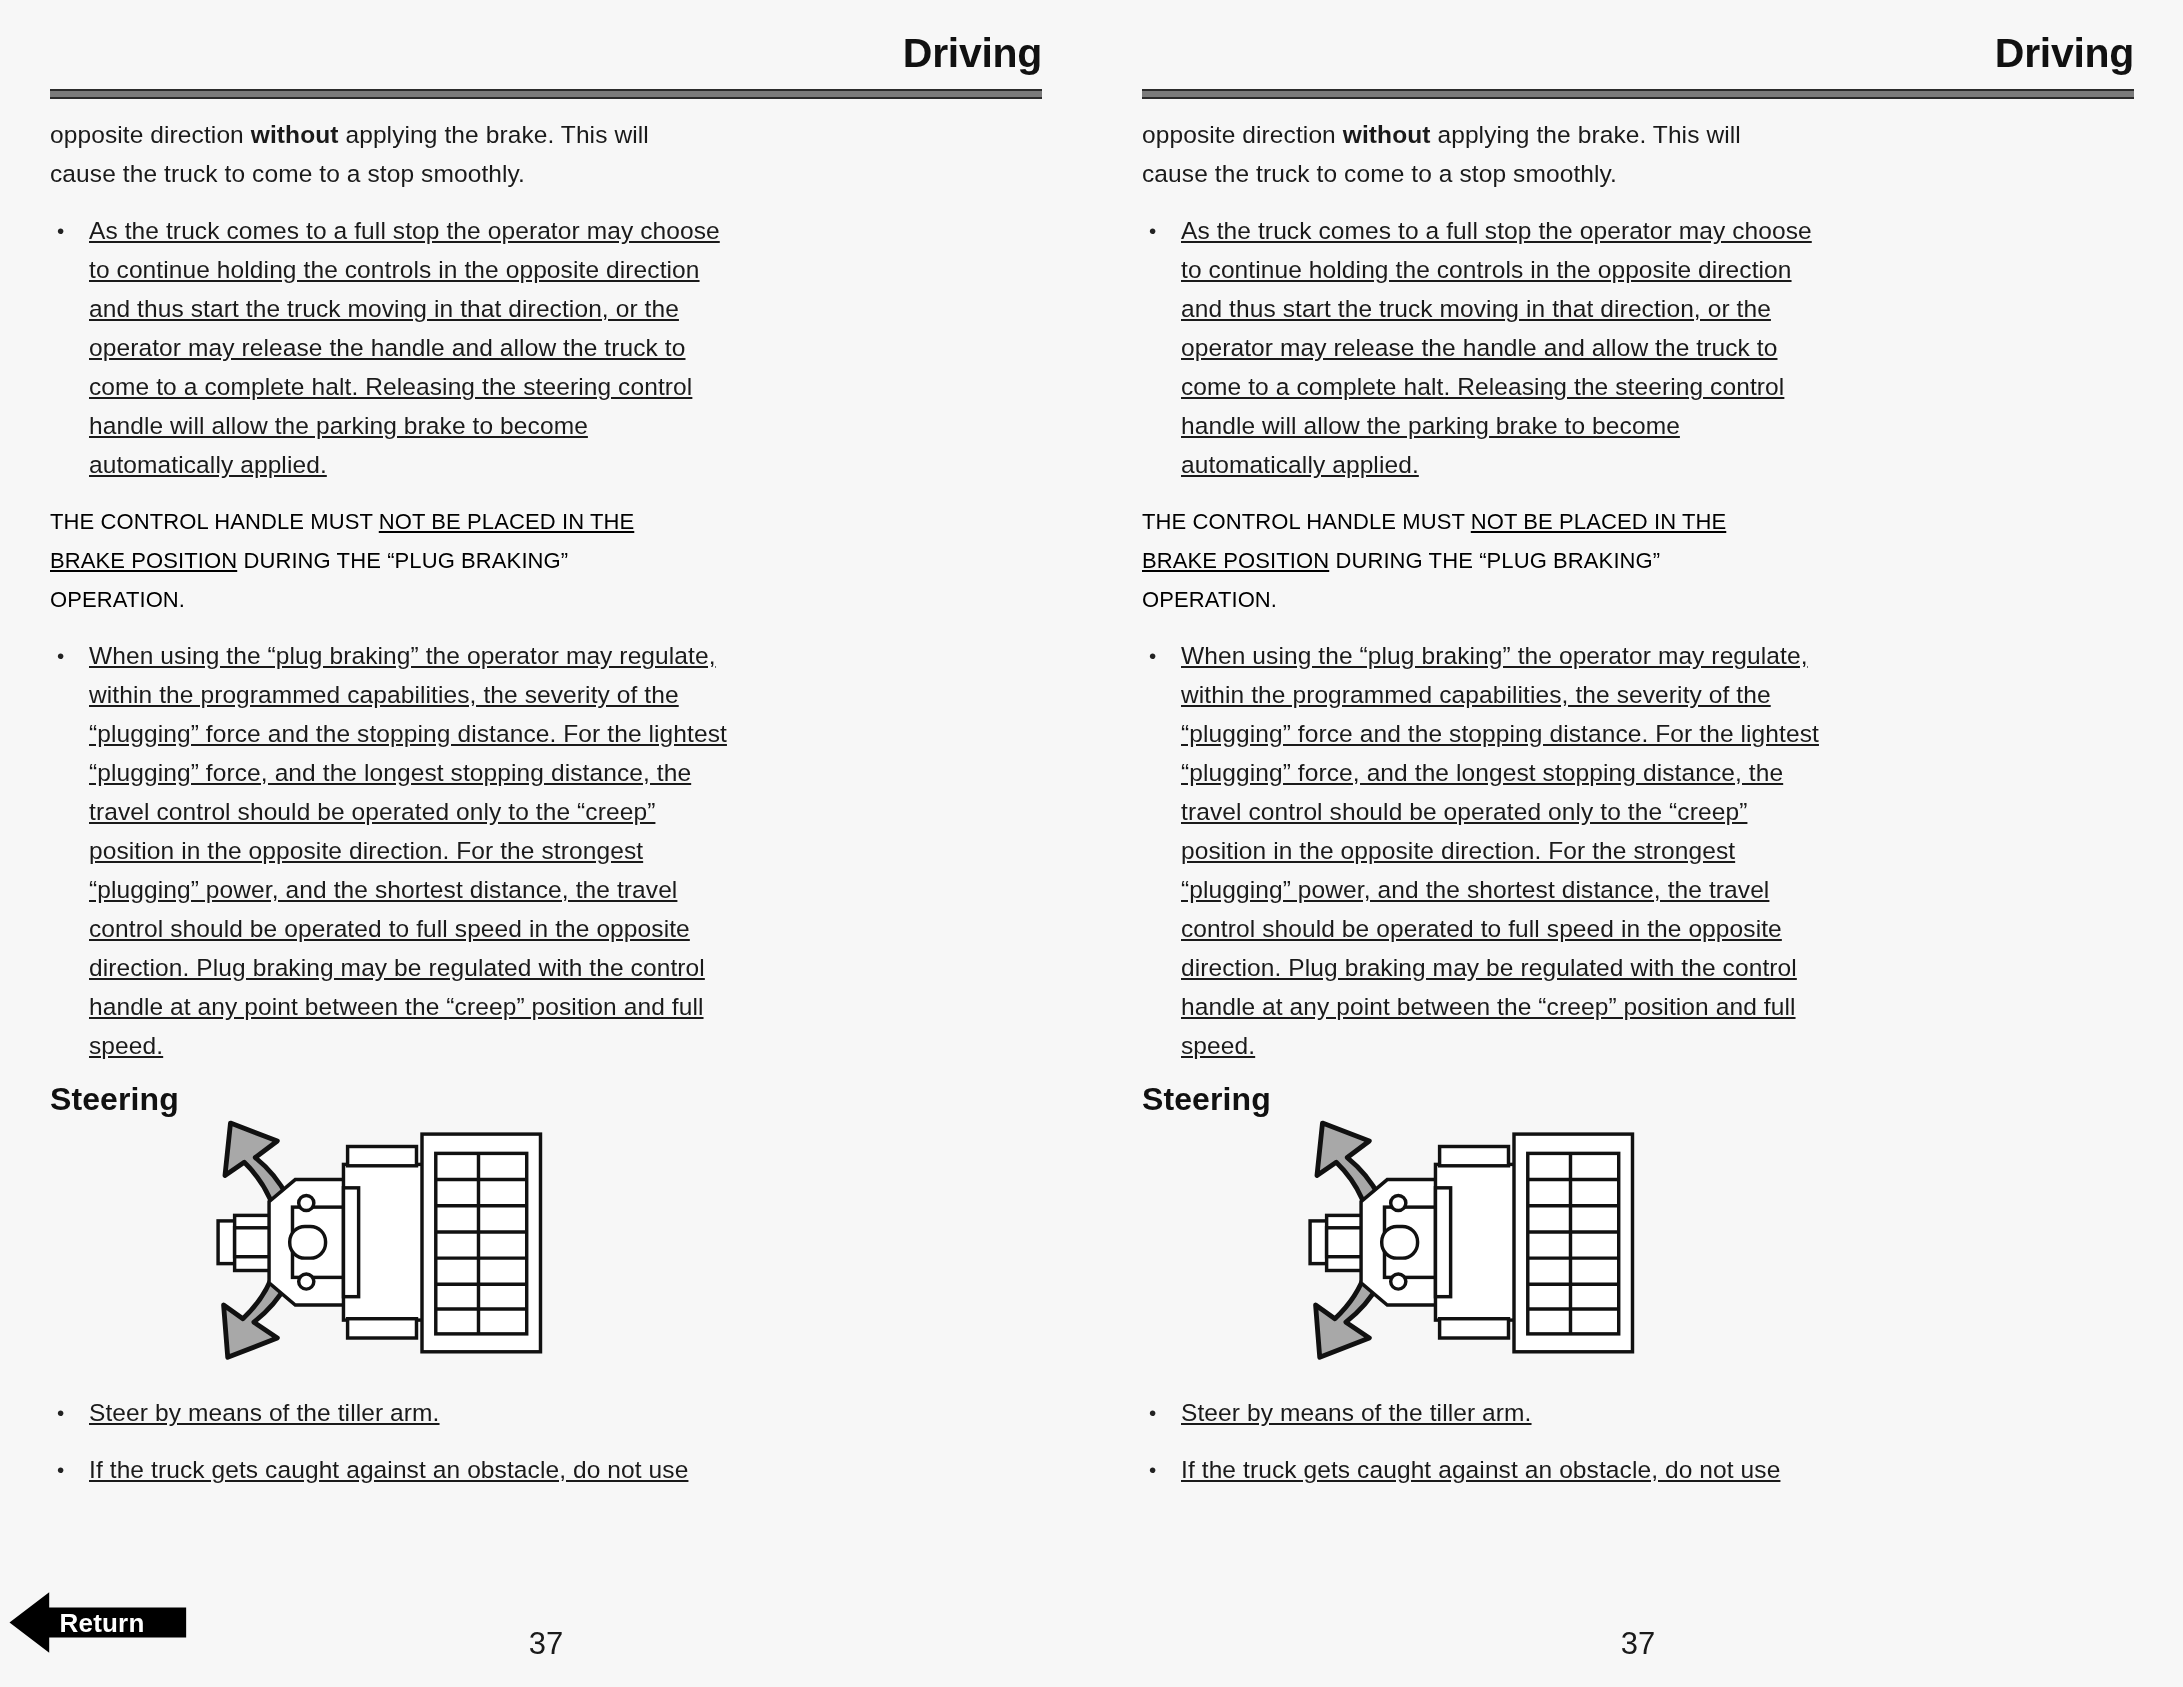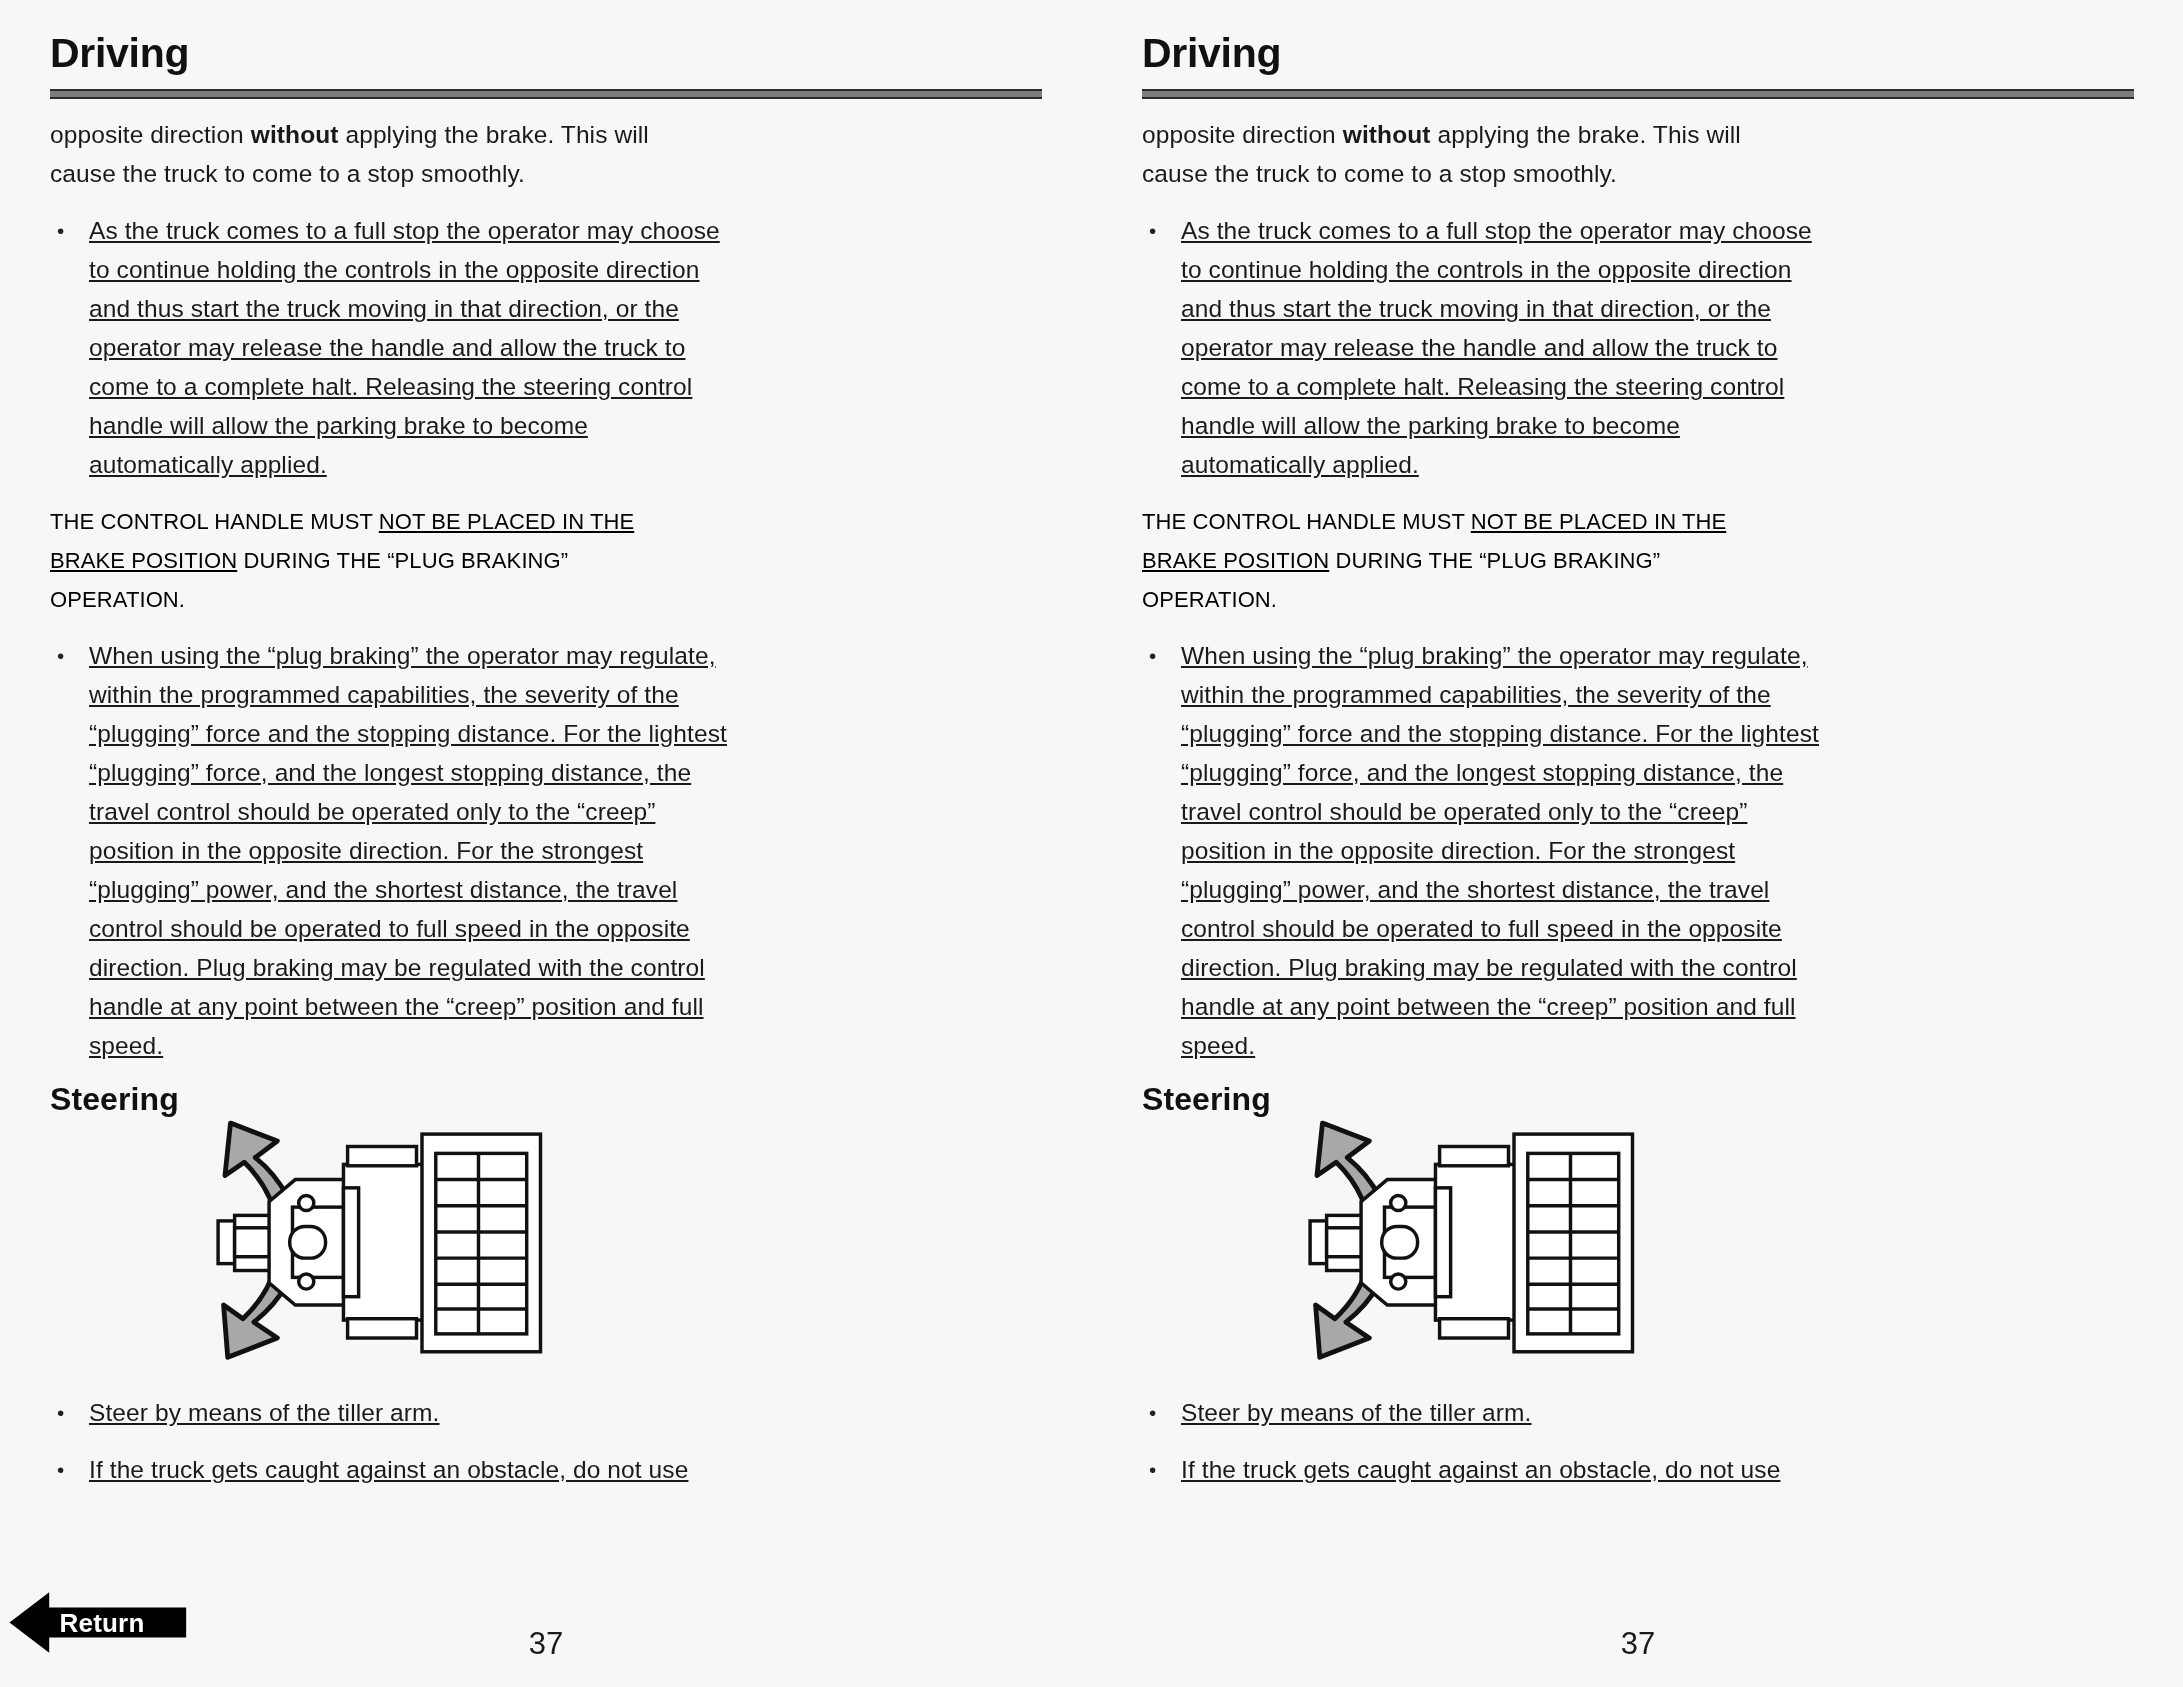--- a/index.html
+++ b/index.html
@@ -27,21 +27,21 @@
 
   .page-inner {
     position: absolute;
     left: 50px;
     right: 50px;
     top: 0;
     bottom: 0;
   }
 
   .chapter-title {
-    text-align: left;
+    text-align: right;
     font-size: 41px;
     font-weight: bold;
     letter-spacing: -0.3px;
     color: #111;
     margin: 0;
     padding-top: 33px;
     line-height: 1.0;
     font-family: "Liberation Sans", sans-serif;
   }
 

